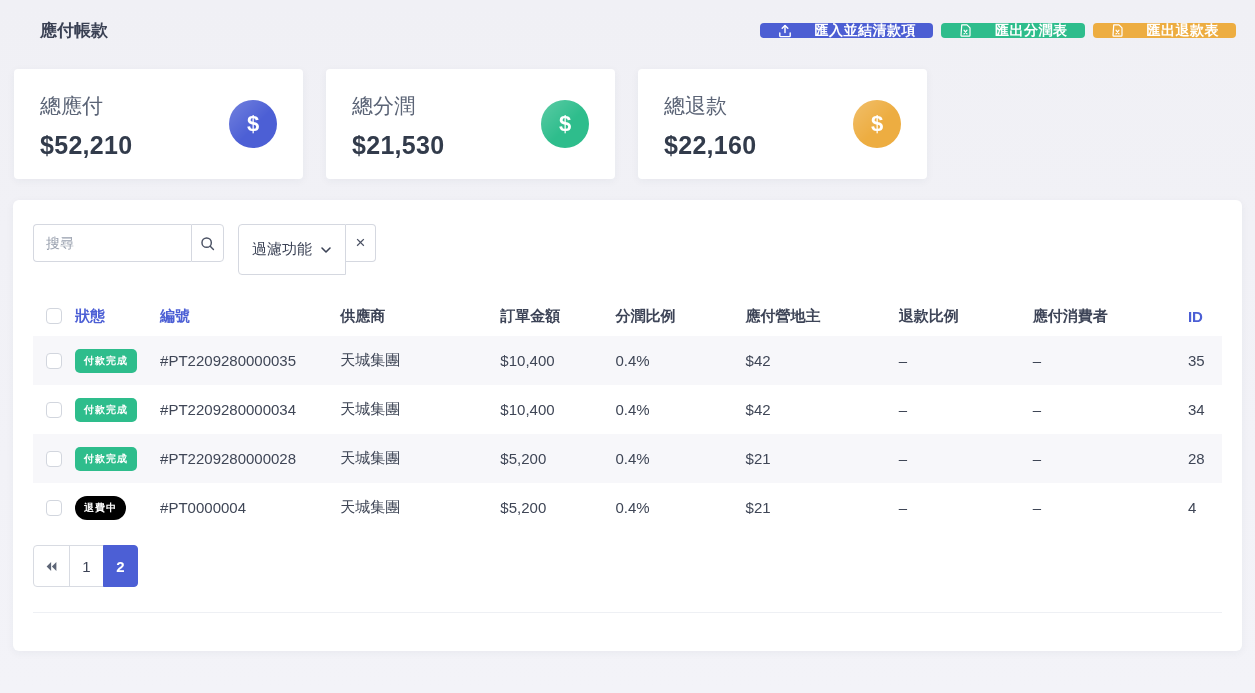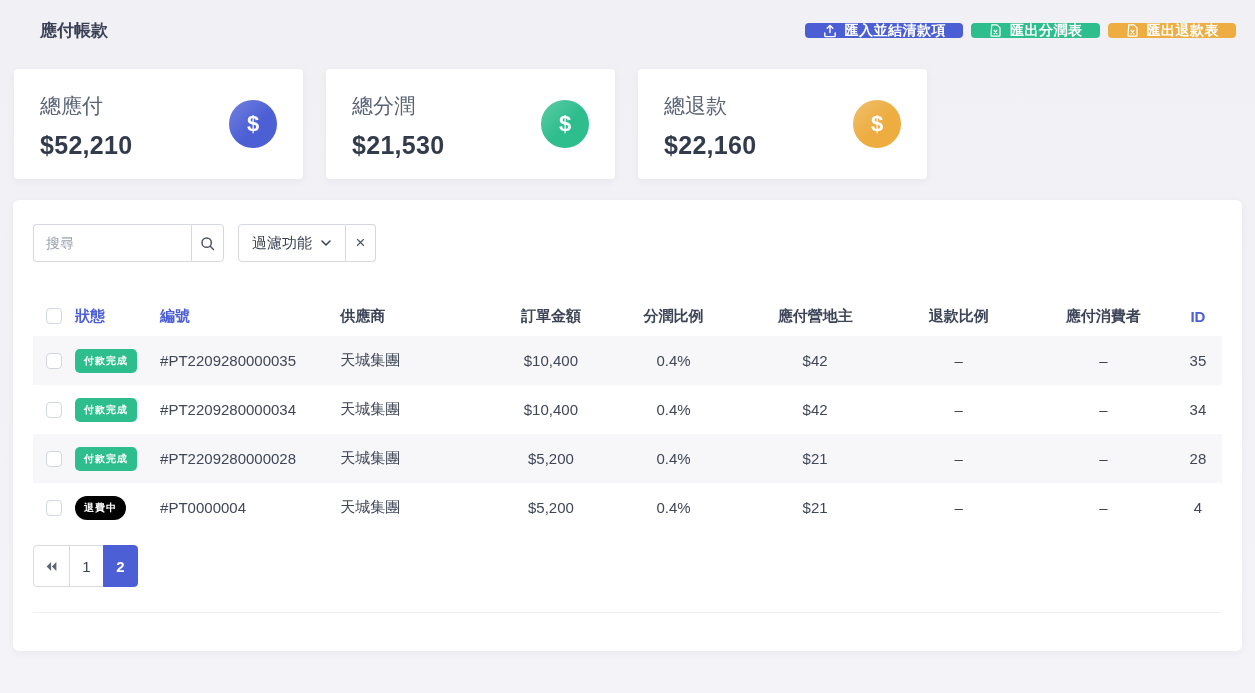--- a/index.html
+++ b/index.html
@@ -12,21 +12,21 @@
   }
 
   
   .topbar {
     display: flex; align-items: center; justify-content: space-between;
     padding: 15px 19px 0 40px; height: 46px;
   }
   .page-title { font-size: 17px; font-weight: 700; color: #3a4154; }
   .topbar-actions { display: flex; gap: 8px; }
   .btn {
-    display: inline-flex; align-items: center; gap: 7px;
+    display: inline-flex; align-items: center; gap: 22px;
     height: 15px; padding: 0 17px; border: none; border-radius: 4px;
     color: #fff; font-size: 14px; font-weight: 700; cursor: pointer;
     font-family: inherit; letter-spacing: .5px;
   }
   .btn svg { flex: 0 0 auto; }
   .btn-blue   { background: #4c5ed3; }
   .btn-green  { background: #2ebd8c; }
   .btn-orange { background: #edad41; }
 
   
@@ -69,21 +69,21 @@
   }
   .search-input::placeholder { color: #99a0ae; }
   .search-btn {
     width: 33px; height: 38px; border: 1px solid #d5d8e0; background: #fff;
     border-radius: 0 4px 4px 0; cursor: pointer;
     display: flex; align-items: center; justify-content: center; color: #4a5163;
   }
   .filter-group { display: inline-flex; height: 38px; }
   .filter-btn {
     display: inline-flex; align-items: center; gap: 8px;
-    height: 38px; padding: 0 13px; background: #fff;
+    height: 51px; padding: 0 13px; background: #fff;
     border: 1px solid #d5d8e0; border-radius: 4px 0 0 4px;
     font-size: 15px; color: #3c4356; cursor: pointer; font-family: inherit;
   }
   .filter-clear-btn {
     width: 30px; height: 38px; background: #fff;
     border: 1px solid #d5d8e0; border-left: none; border-radius: 0 4px 4px 0;
     font-size: 17px; color: #4a5163; cursor: pointer;
     display: flex; align-items: center; justify-content: center;
   }
 
@@ -92,21 +92,21 @@
   col.c-check { width: 42px; }  col.c-status { width: 85px; }
   col.c-number { width: 180px; } col.c-supplier { width: 160px; }
   col.c-amount { width: 115px; } col.c-ratio { width: 130px; }
   col.c-owner { width: 153px; }  col.c-refund { width: 134px; }
   col.c-consumer { width: 155px; } col.c-id { width: 34px; }
   thead th {
     height: 40px; font-size: 15px; font-weight: 700; color: #3d4457;
     text-align: left; vertical-align: middle; padding: 0;
   }
   thead th.sortable { color: #4c5fd5; cursor: pointer; }
-  th.num, td.num { text-align: center; padding-right: 14px; }
+  th.num, td.num { text-align: left; padding-right: 14px; }
   tbody td {
     height: 49px; font-size: 15px; color: #3f4656; vertical-align: middle; padding: 0;
   }
   tbody tr:nth-child(odd) { background: #f7f7fa; }
   .cell-check { padding-left: 13px; }
   .checkbox {
     appearance: none; -webkit-appearance: none; width: 16px; height: 16px;
     border: 1px solid #d2d6de; border-radius: 4px; background: #fff;
     cursor: pointer; display: block;
   }

